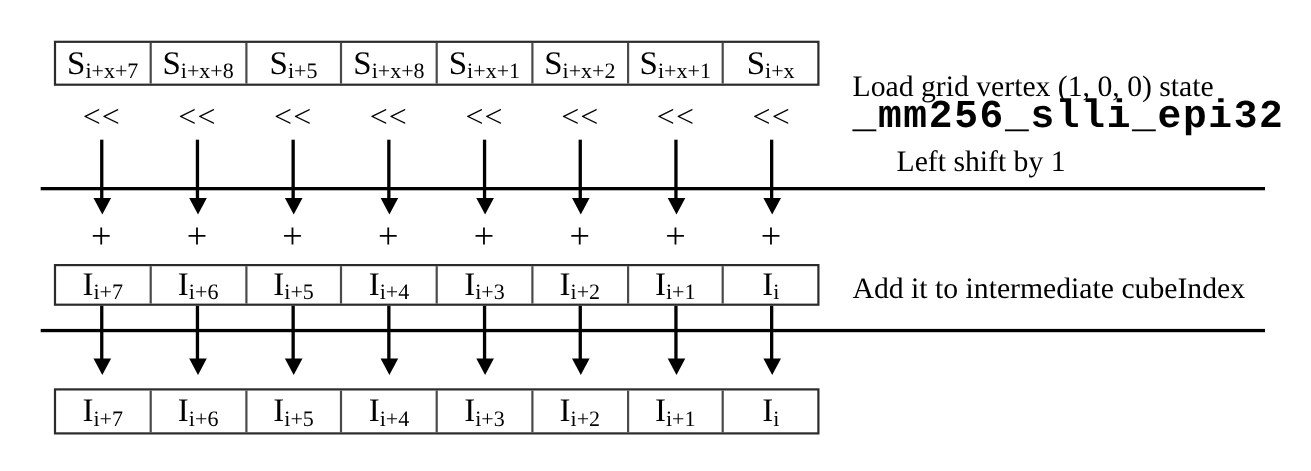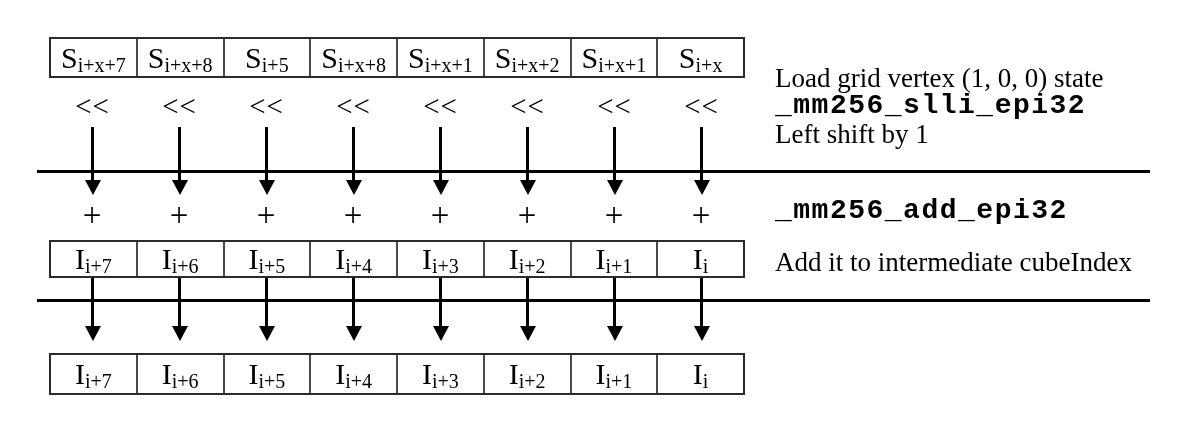--- a/index.html
+++ b/index.html
@@ -83,21 +83,21 @@
   .ann {
     position: absolute;
     left: 775px;
     white-space: nowrap;
     font-size: 27px;
     line-height: 30px;
   }
   .ann.mono {
     font-family: "Liberation Mono", monospace;
     font-weight: bold;
-    font-size: 28px;
+    font-size: 36px;
     letter-spacing: 1.5px;
     line-height: 30px;
   }
   .ann .it { }
 </style>
 </head>
 <body>
 
 <div class="canvas">
 
@@ -245,17 +245,16 @@
         <span class="sub">i+1</span>
       </div>
     <div class="cell">
         <span class="base">I</span>
         <span class="sub">i</span>
       </div>
   </div>
 
   <div class="ann" style="top:39px;margin-top:24px;">Load grid vertex (1, 0, 0) state</div>
   <div class="ann mono" style="top:91px;">_mm256_slli_epi32</div>
-  <div class="ann" style="top:119px;">Left shift by 1</div>
-  <div class="ann mono" style="top:196px;">_mm256_add_epi32</div>
+  <div class="ann" style="top:131px;margin-left:40px;">Left shift by 1</div>
   <div class="ann" style="top:247px;"><span>Add it to intermediate </span><span class="it">cubeIndex</span></div>
 
 </div>
 
 </body></html>

